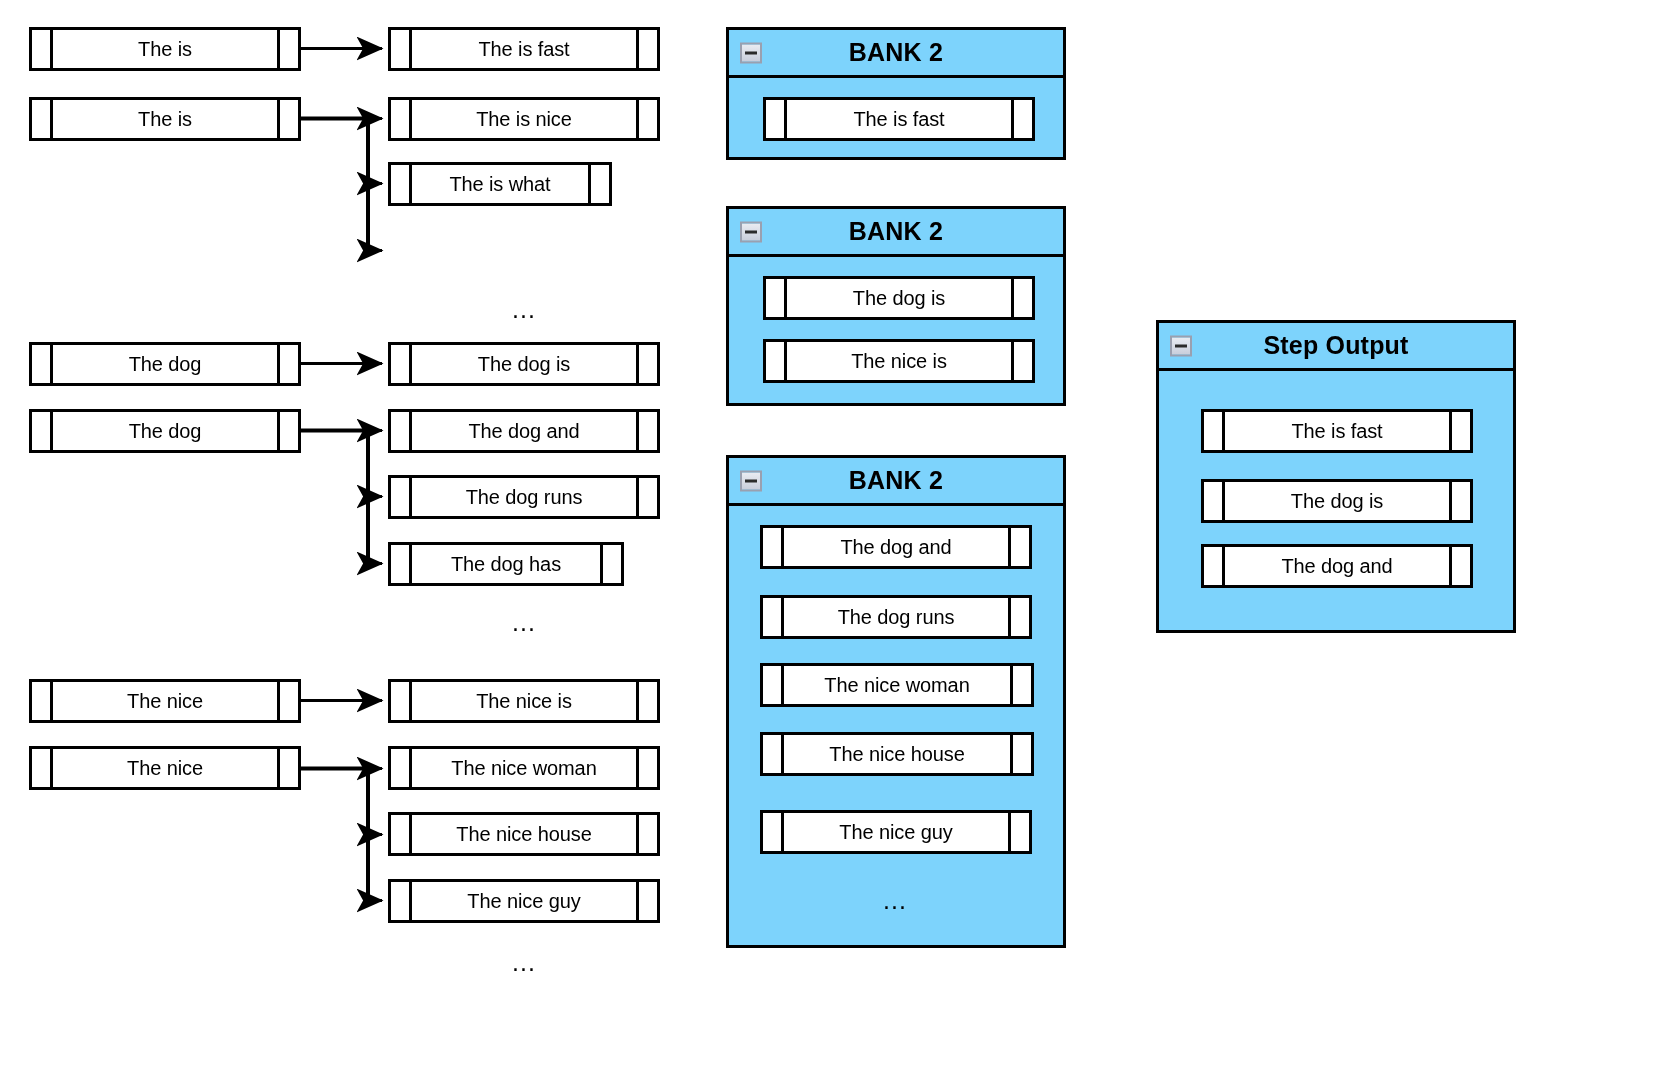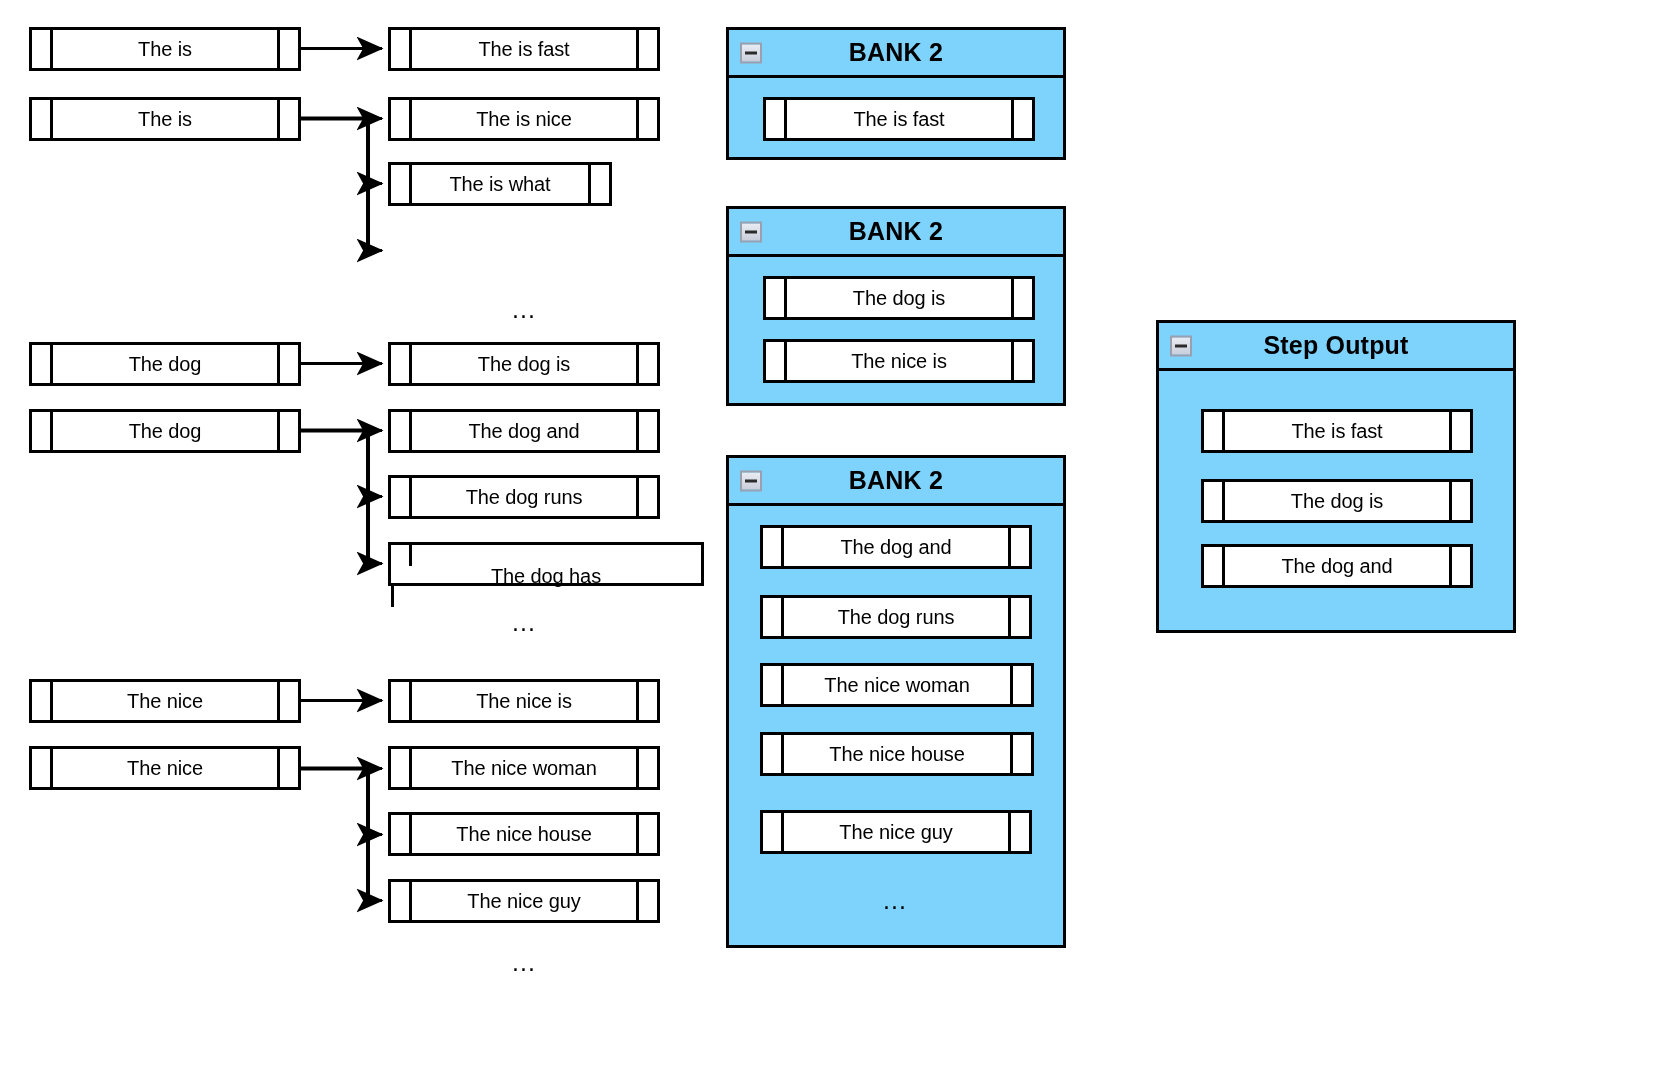--- a/index.html
+++ b/index.html
@@ -208,21 +208,21 @@
     <div class="txt">The dog and</div>
     <div class="cap right"></div>
   </div>
 
   <div class="seqbox" style="left:388px; top:475px; width:272px;">
     <div class="cap left"></div>
     <div class="txt">The dog runs</div>
     <div class="cap right"></div>
   </div>
 
-  <div class="seqbox" style="left:388px; top:542px; width:316px;flex-direction:column;">
+  <div class="seqbox" style="left:388px; top:542px; width:236px;">
     <div class="cap left"></div>
     <div class="txt">The dog has</div>
     <div class="cap right"></div>
   </div>
 
   <div class="ellipsis" style="left:512px; top:610px;">...</div>
 
   <div class="seqbox" style="left:29px; top:679px; width:272px;">
     <div class="cap left"></div>
     <div class="txt">The nice</div>

